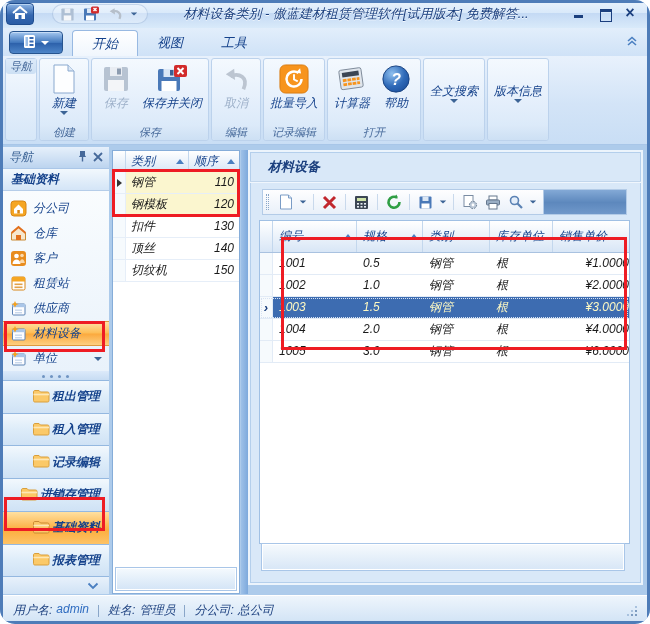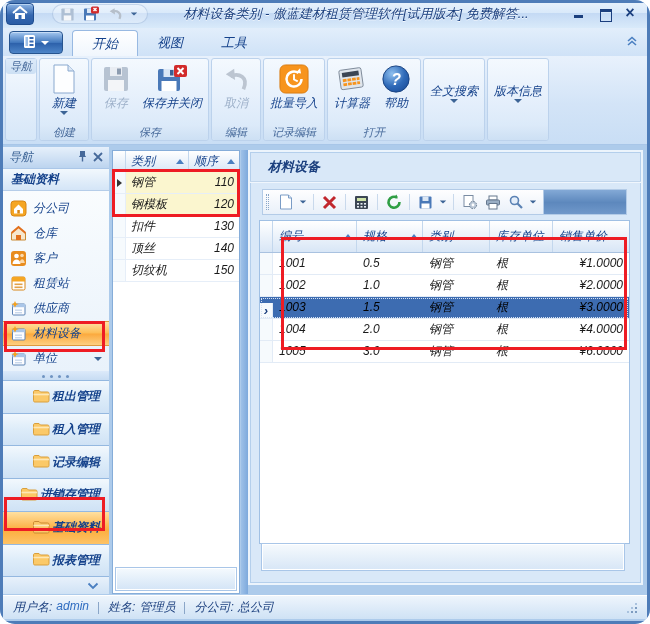--- a/index.html
+++ b/index.html
@@ -126,29 +126,29 @@
     border:1px solid #a0c0e4; }
   .grid-header { display:flex; height:32px; background:linear-gradient(#ffffff,#d8e6f6);
     border-bottom:1px solid #a9c2e0; color:#15428b; }
   .grid-header .ghsel { width:13px; border-right:1px solid #c3d7ed; }
   .gh { display:flex; align-items:center; padding:0 4px 0 6px; border-right:1px solid #c3d7ed; }
   .w1{width:84px;} .w2{width:66px;} .w3{width:67px;} .w4{width:63px;} .w5{flex:1; border-right:none !important;}
   .grow { display:flex; height:22px; border-bottom:1px solid #e2ebf6; color:#1a1a1a; }
   .grow .gsel { width:13px; border-right:1px solid #e2ebf6; background:#f6fafd;
     display:flex; align-items:center; justify-content:center; font-weight:bold; color:#1b3f7e; }
   .gcell { line-height:21px; padding-left:6px; }
-  .gmoney { text-align:right; padding-right:6px; padding-left:0; }
-  .grow.selected { background:#3d6cb1; color:#000000; outline:1px dotted #d7e2f2; outline-offset:-2px;align-items:flex-end; }
+  .gmoney { text-align:right; padding-left:0; }
+  .grow.selected { background:#3d6cb1; color:#fef9c3; outline:1px dotted #d7e2f2; outline-offset:-2px; }
   .grow.selected .gsel { background:#f6fafd; color:#1b3f7e; outline:none; }
   .sel-arrow::after { content:"›"; font-size:13px; font-weight:bold; }
   .detail-footer { position:absolute; left:11px; right:16px; bottom:12px; height:28px;
     background:linear-gradient(#f6fafd,#d7e6f6); border:1px solid #a9c6e8; box-shadow:inset 0 0 0 1px #fff; }
 
   
-  .statusbar { position:absolute; left:3px; top:595px; width:644px; height:24px;
+  .statusbar { position:absolute; left:3px; top:595px; width:644px; height:30px;
     background:linear-gradient(#eef5fc,#cfe2f5); border-top:1px solid #fff;
     display:flex; align-items:center; padding:0 10px; color:#1b3f7e; }
   .st-pair { display:flex; gap:4px; }
   .st-val { color:#2f6cc0; }
   .st-sep { width:1px; height:12px; background:#8aa6c8; margin:0 9px; }
   .grip { margin-left:auto; width:10px; height:10px; position:relative; }
   .grip::after { content:""; position:absolute; right:0; bottom:0; width:2px; height:2px; background:#7d9cc0;
     box-shadow:-4px 0 0 #7d9cc0,0 -4px 0 #7d9cc0,-8px 0 0 #a9c2de,0 -8px 0 #a9c2de,-4px -4px 0 #a9c2de; }
 
   

